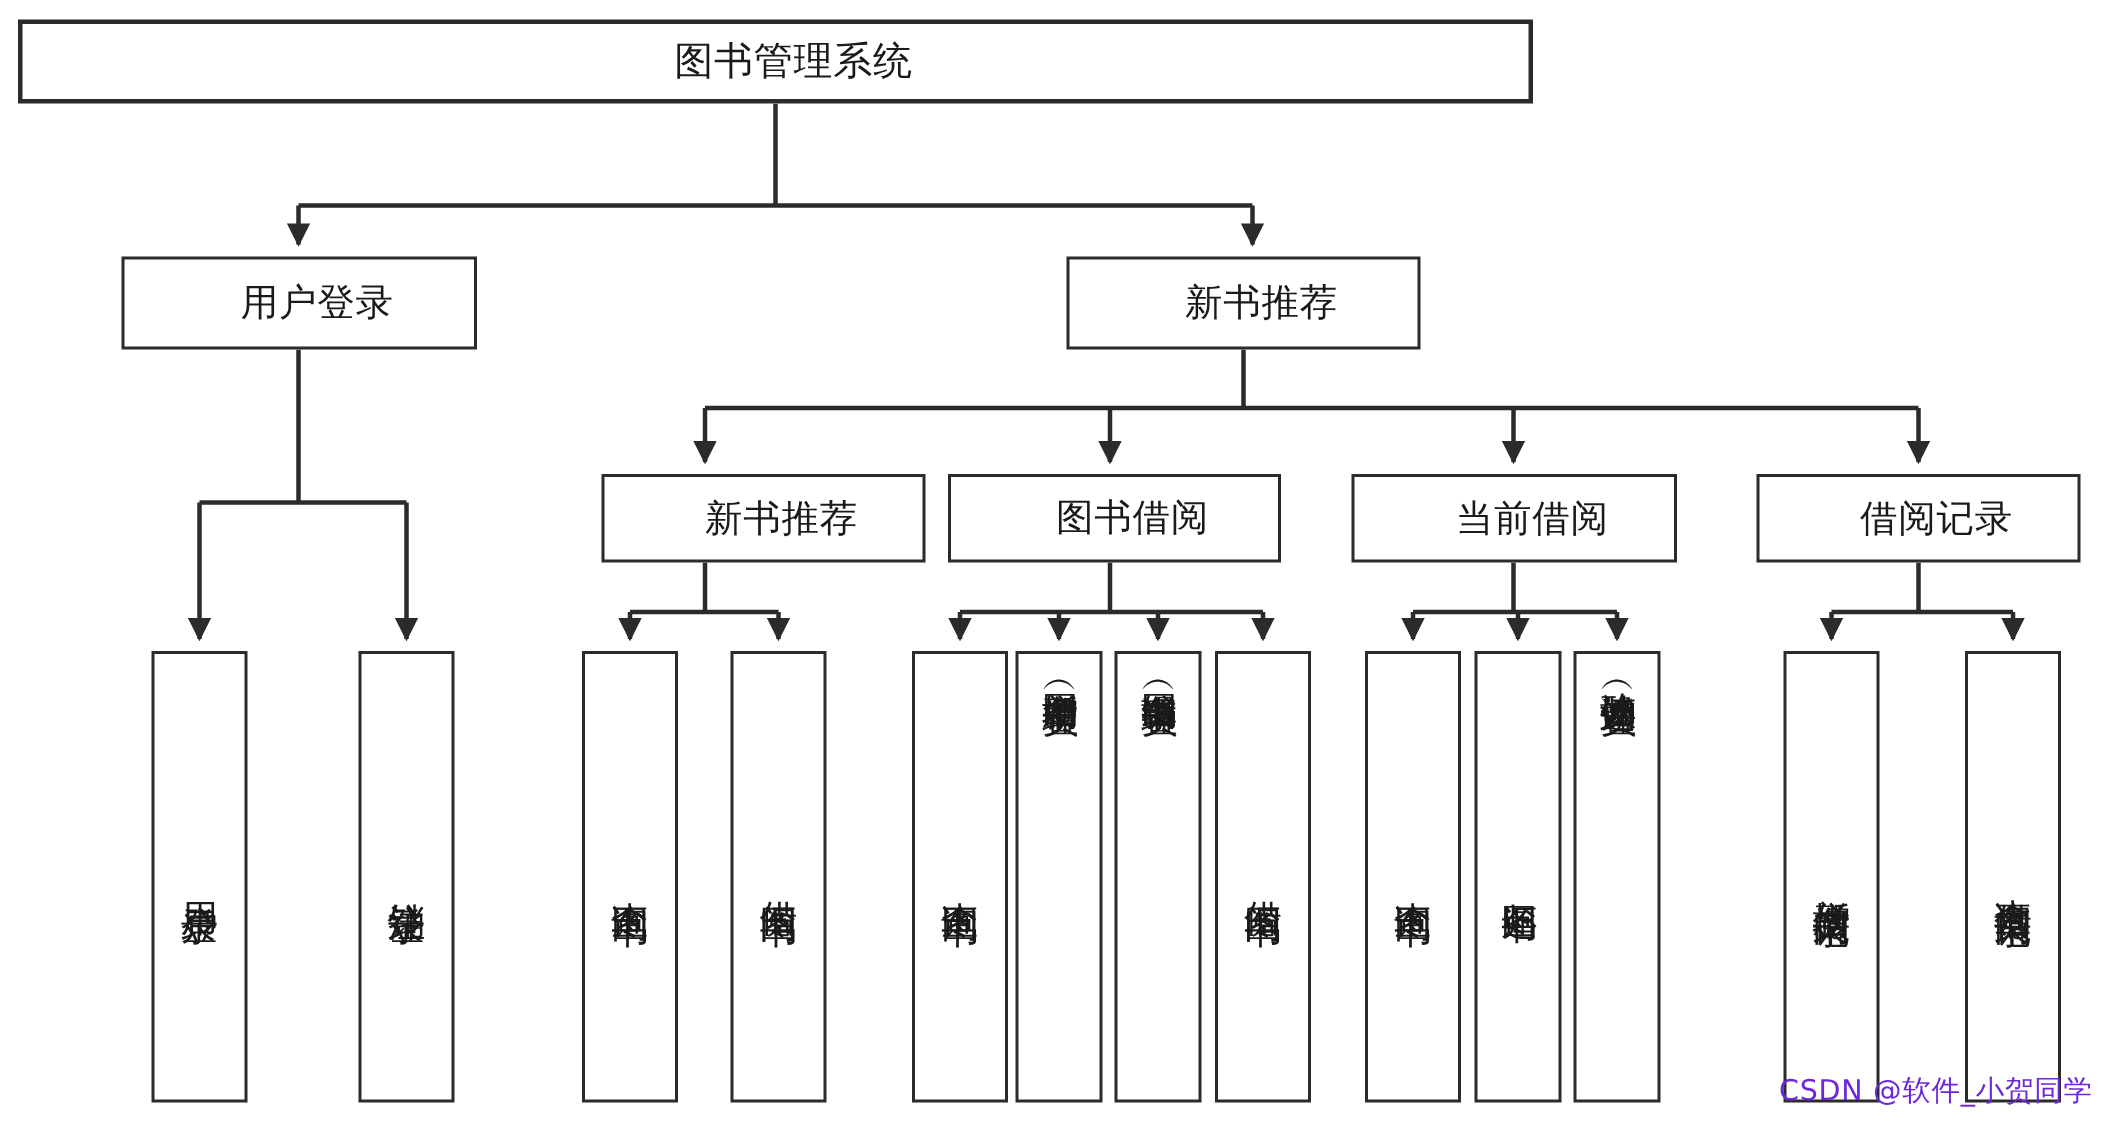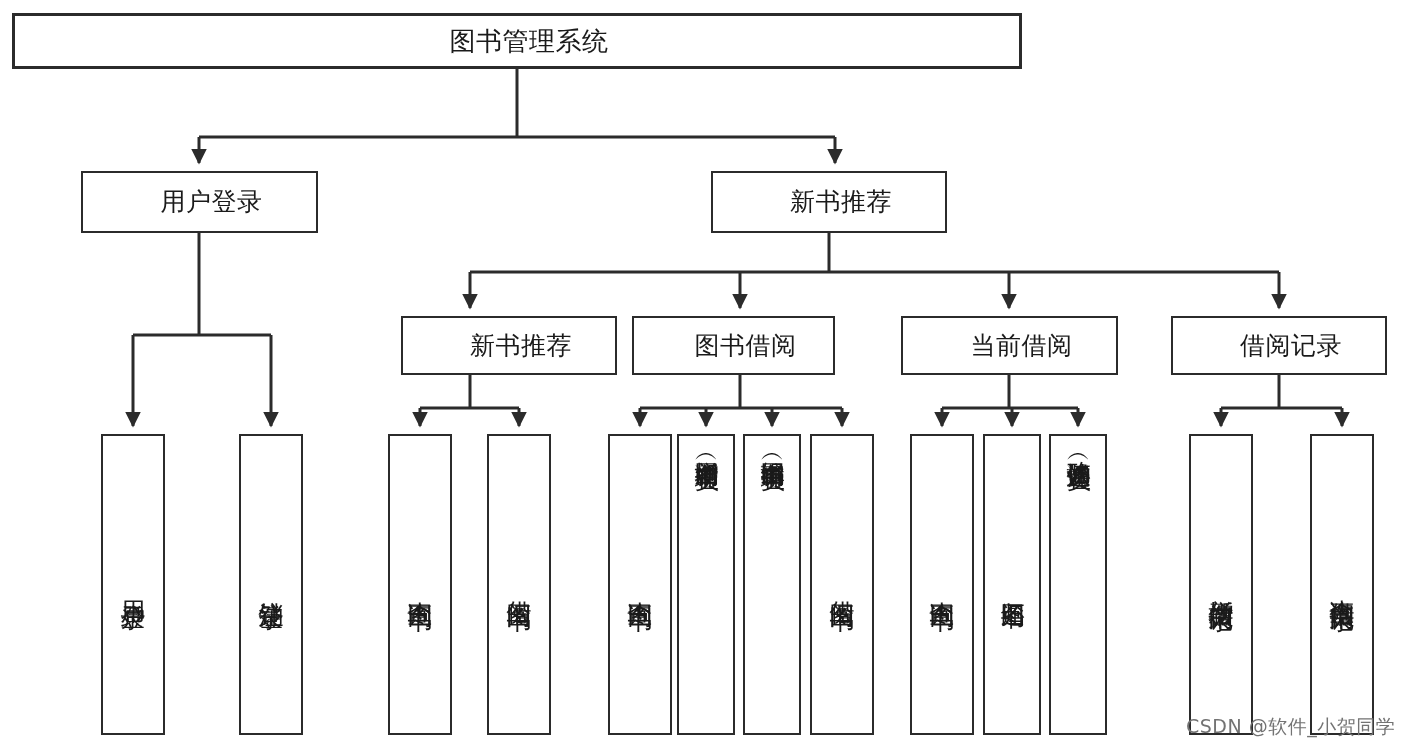--- a/index.html
+++ b/index.html
@@ -62,21 +62,21 @@
     top: 0;
     width: 1405px;
     height: 747px;
     pointer-events: none;
   }
   .watermark {
     position: absolute;
     left: 1186px;
     top: 714px;
     font-size: 19px;
-    color: #737373;
+    color: #6d28d9;
     letter-spacing: 0.5px;
     white-space: nowrap;
   }
 </style>
 </head>
 <body>
 
 <div id="canvas">
 
   <svg id="wires" viewBox="0 0 1405 747" xmlns="http://www.w3.org/2000/svg">
@@ -136,21 +136,21 @@
   <div class="node horiz" style="left:81px; top:171px; width:237px; height:62px;">
     <span>用户登录</span>
   </div>
   <div class="node horiz" style="left:711px; top:171px; width:236px; height:62px;">
     <span>新书推荐</span>
   </div>
 
   <div class="node horiz" style="left:362px; top:316px; width:216px; height:59px;margin-left:39px;">
     <span>新书推荐</span>
   </div>
-  <div class="node horiz" style="left:632px; top:316px; width:203px; height:59px;font-family:Liberation Serif, serif;">
+  <div class="node horiz" style="left:632px; top:316px; width:222px; height:59px;font-family:Liberation Serif, serif;">
     <span>图书借阅</span>
   </div>
   <div class="node horiz" style="left:1171px; top:316px; width:216px; height:59px;">
     <span>借阅记录</span>
   </div>
   <div class="node horiz" style="left:901px; top:316px; width:217px; height:59px;">
     <span>当前借阅</span>
   </div>
 
   <div class="node leaf" style="left:101px; top:434px; width:64px; height:301px;">

